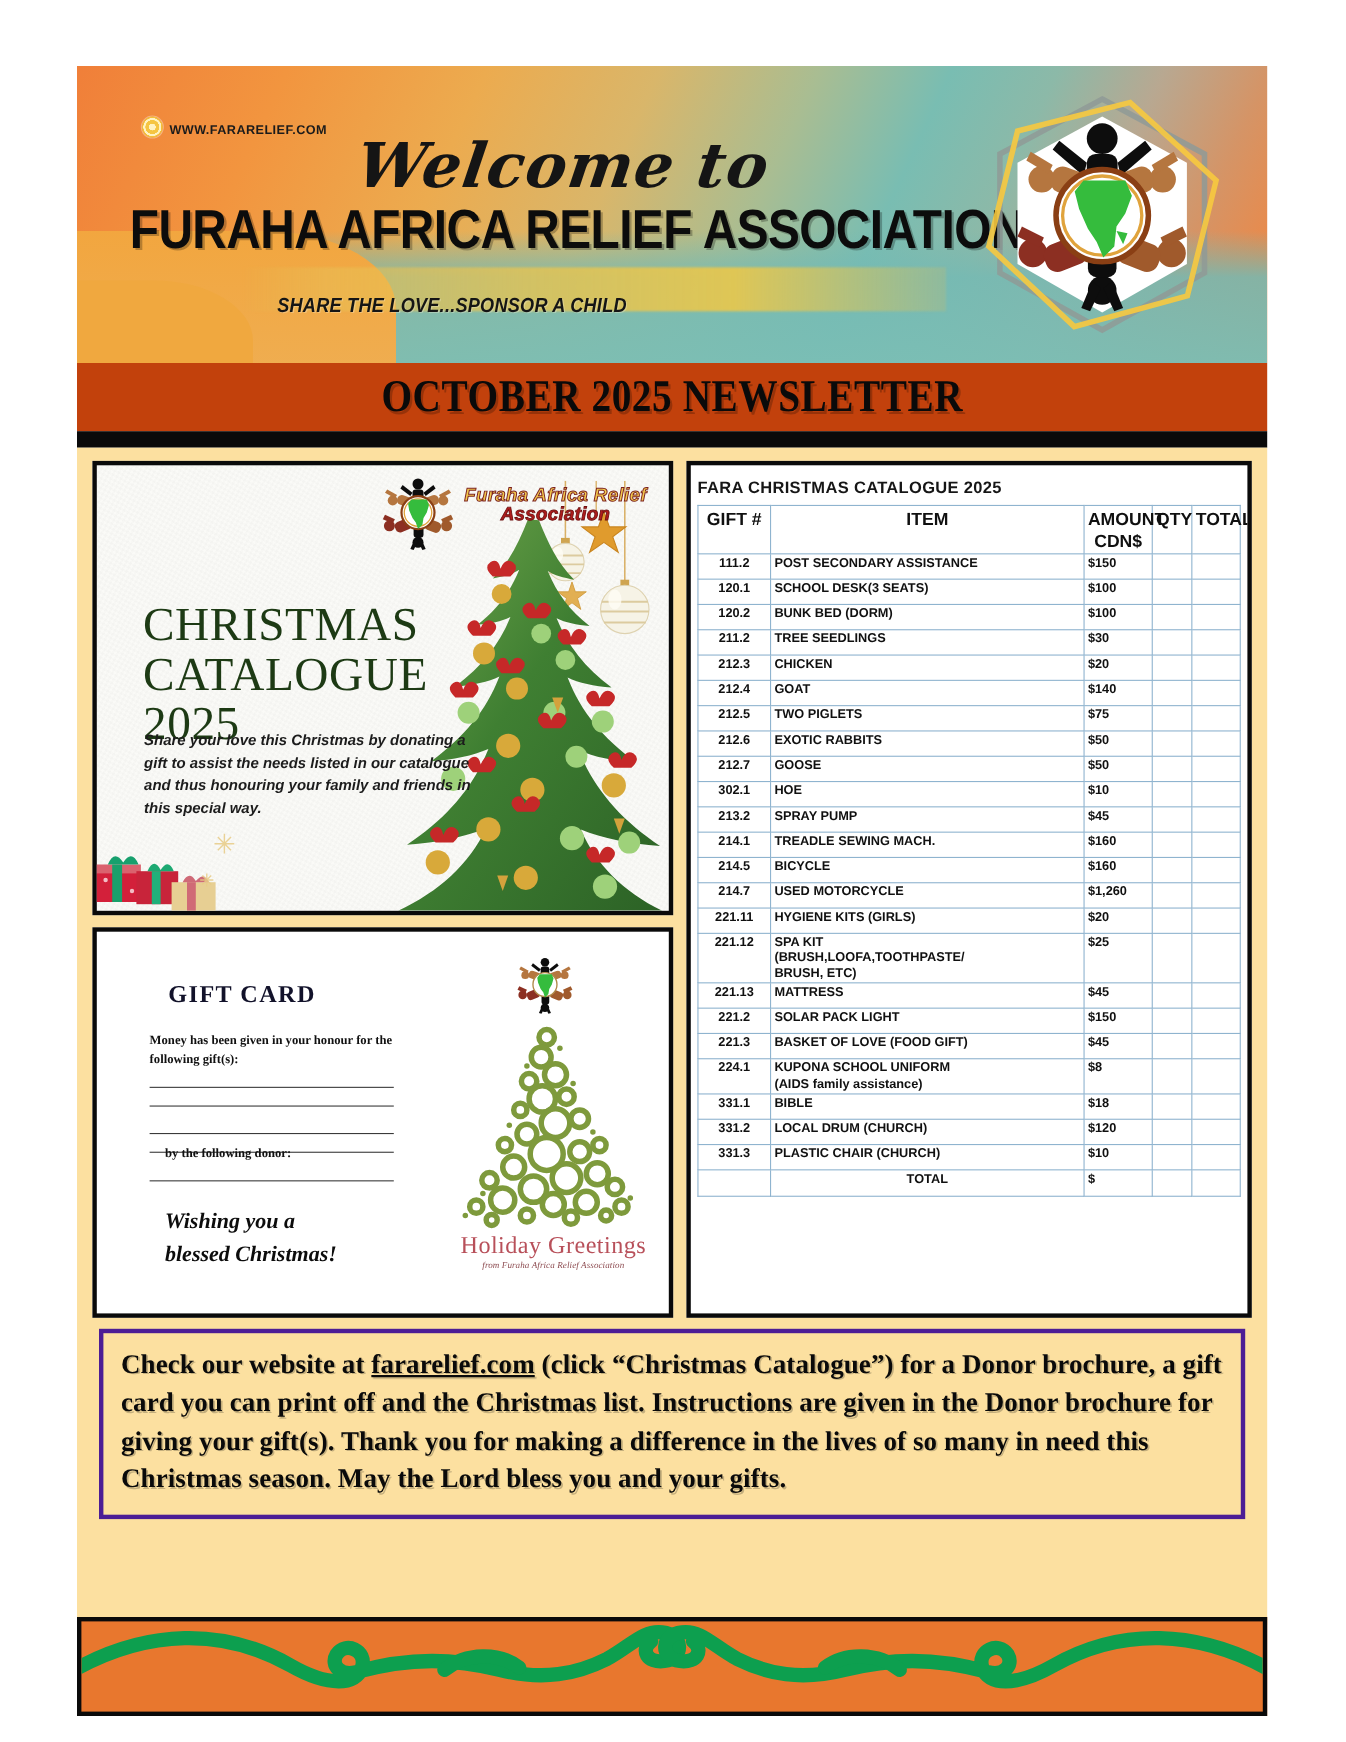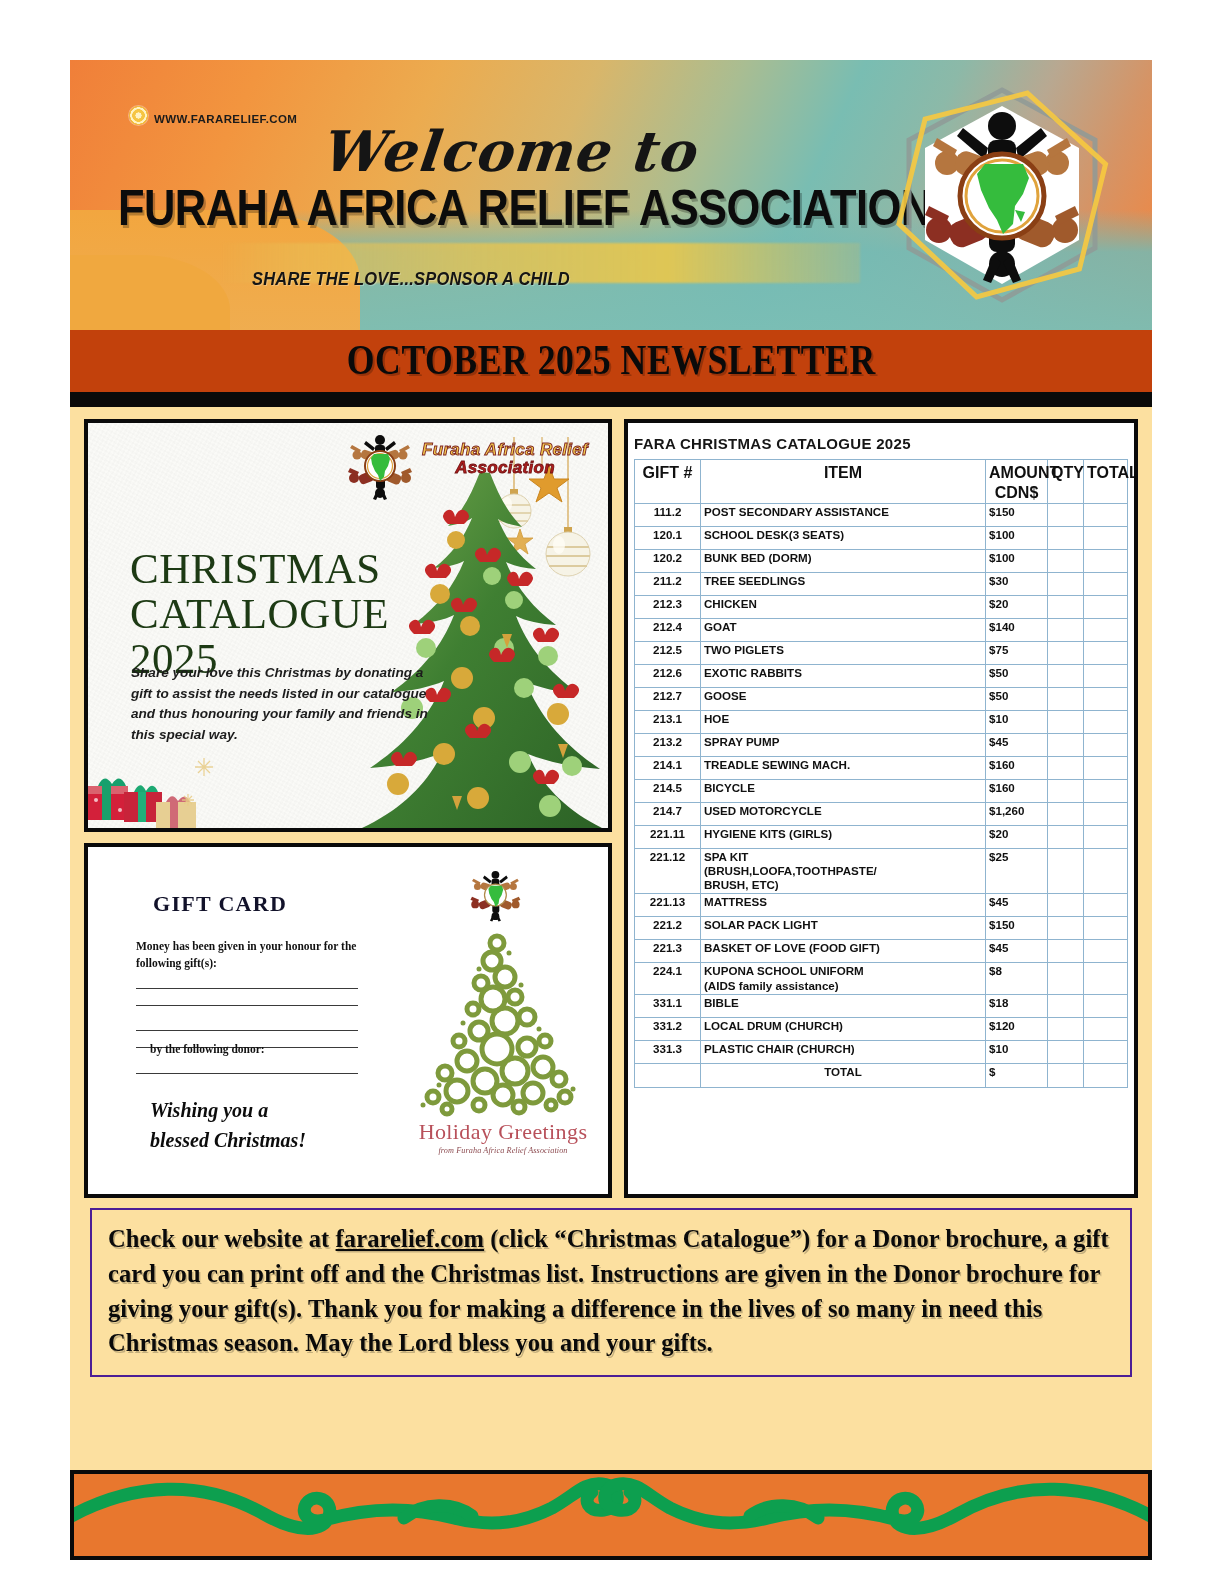--- a/index.html
+++ b/index.html
@@ -259,21 +259,21 @@
   td.item { text-align:left; }
   td.amt  { text-align:left; }
   td.blank { background:#fff; }
   tr.rowh td { height:23px; }
   tr.total td { height:24px; }
   td.total-lbl { text-align:center; }
 
   
   .notice {
     margin:10px 6px 0 6px;
-    border:2px solid #4c1d95;
+    border:4px solid #4c1d95;
     background:#fce0a0;
     padding:12px 17px 14px 16px;
   }
   .notice p {
     margin:0;
     font-family:"Liberation Serif", serif;
     font-weight:bold; font-size:24.5px; line-height:1.42;
     color:#0a0a0a;
     text-shadow:1.5px 1.5px 0 rgba(0,0,0,.22);
     letter-spacing:.1px;
@@ -753,21 +753,21 @@
                 <tr class="rowh">
                   <td class="gift">212.7</td>
                   <td class="item">
                     <div>GOOSE</div>
                   </td>
                   <td class="amt">$50</td>
                   <td class="blank"></td>
                   <td class="blank"></td>
                 </tr>
                 <tr class="rowh">
-                  <td class="gift">213.1</td>
+                  <td class="gift">302.1</td>
                   <td class="item">
                     <div>HOE</div>
                   </td>
                   <td class="amt">$10</td>
                   <td class="blank"></td>
                   <td class="blank"></td>
                 </tr>
                 <tr class="rowh">
                   <td class="gift">213.2</td>
                   <td class="item">

